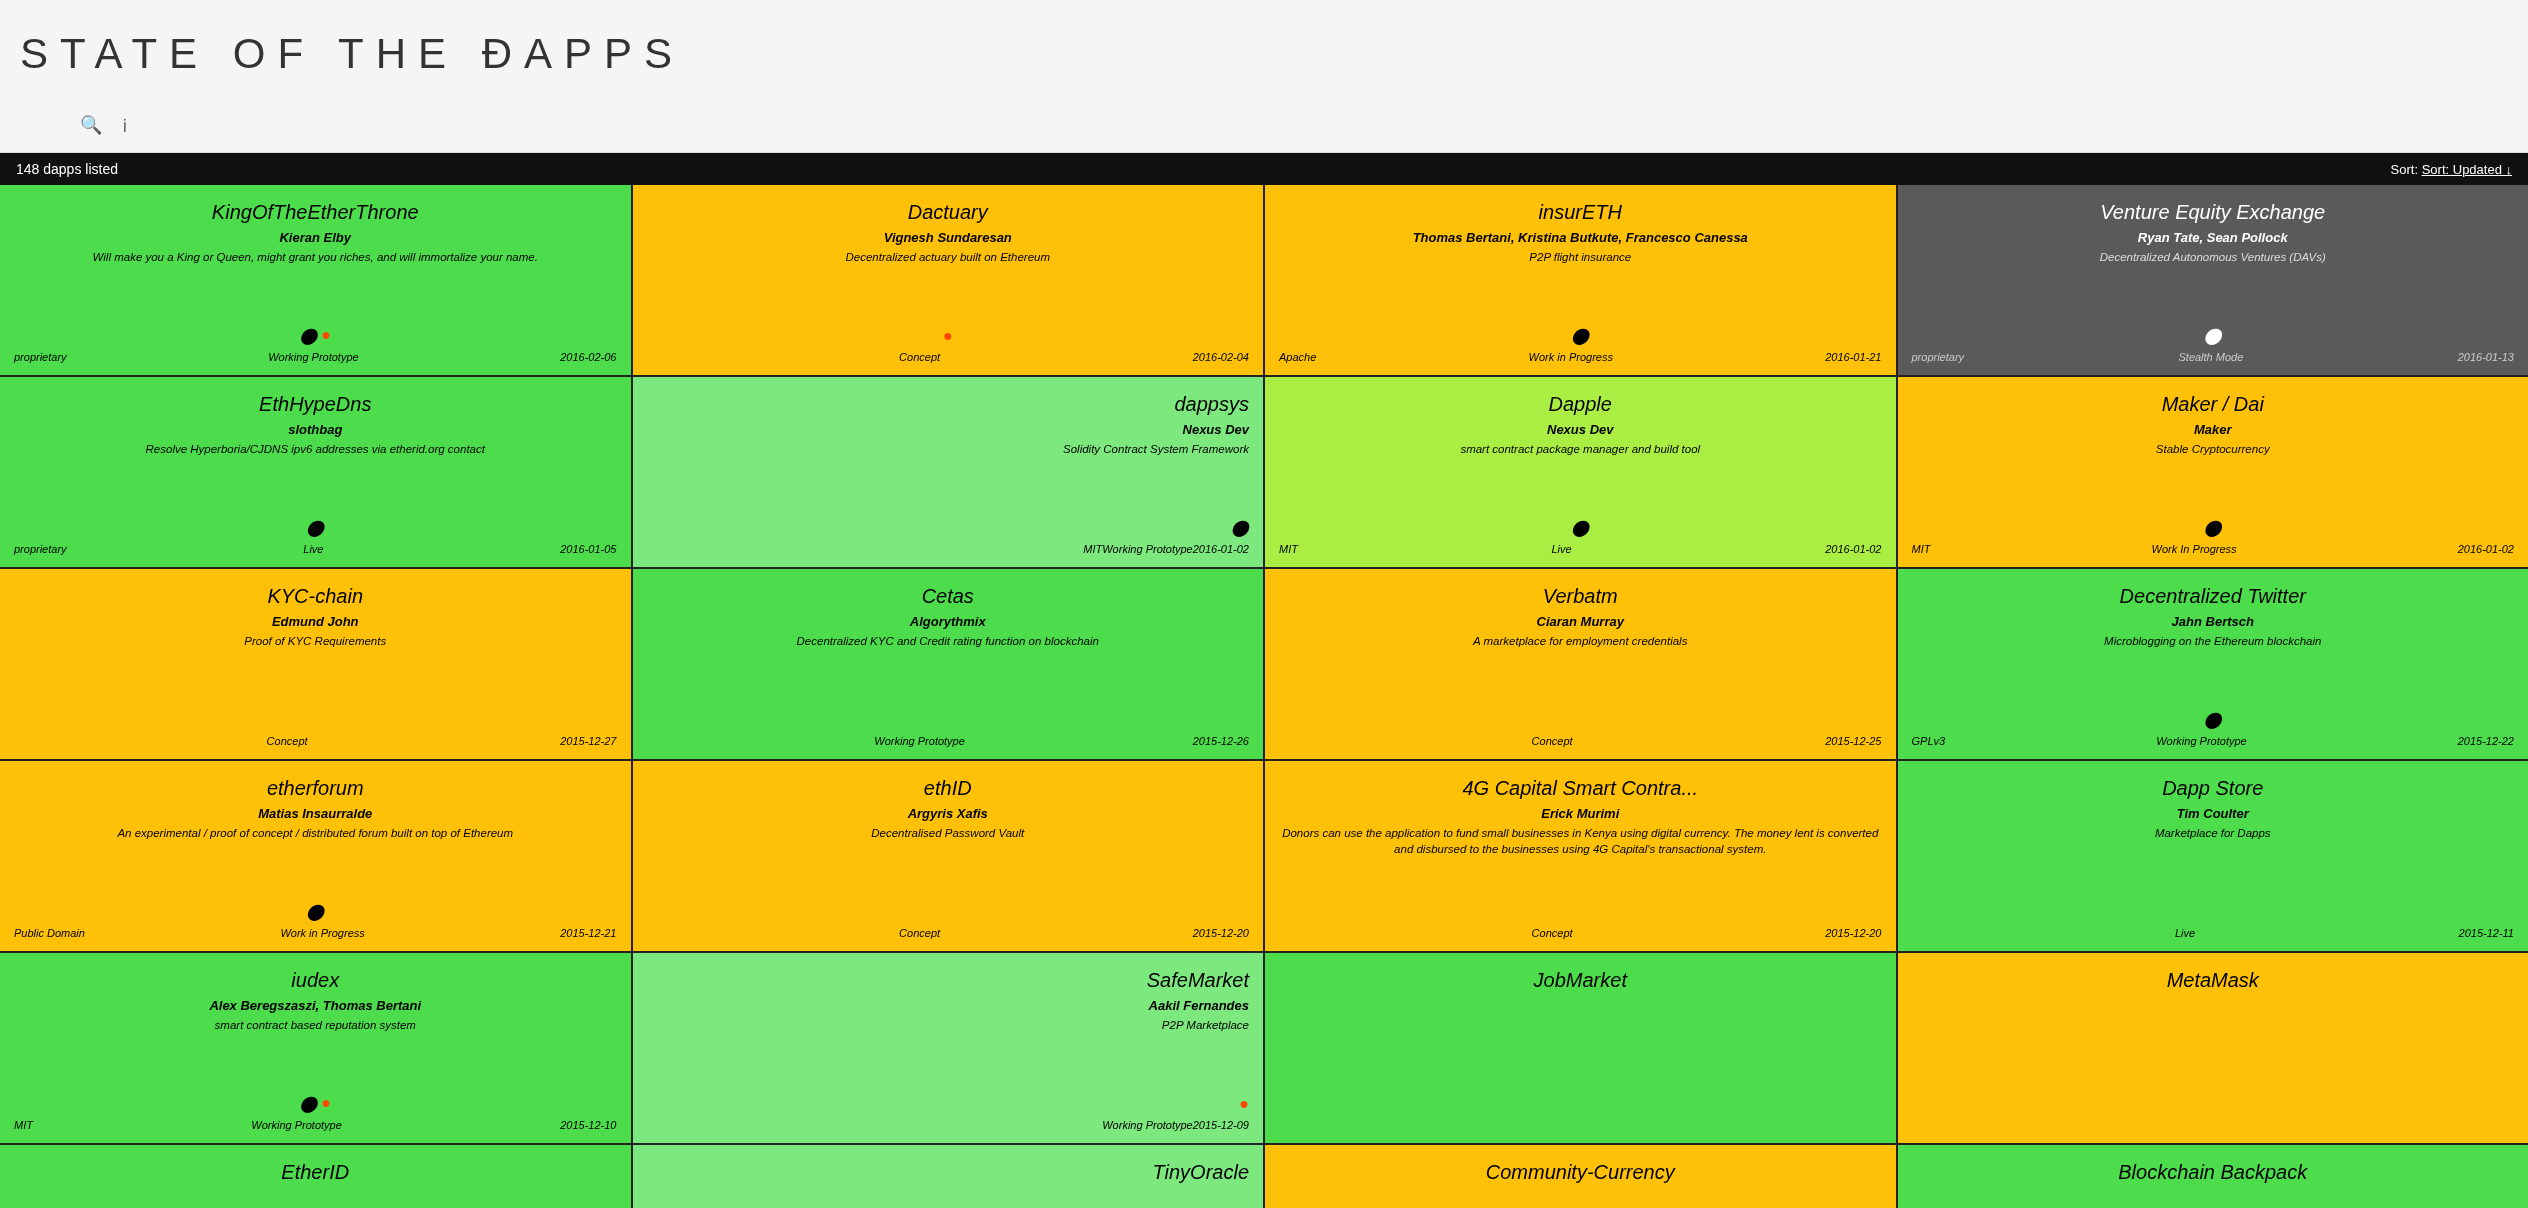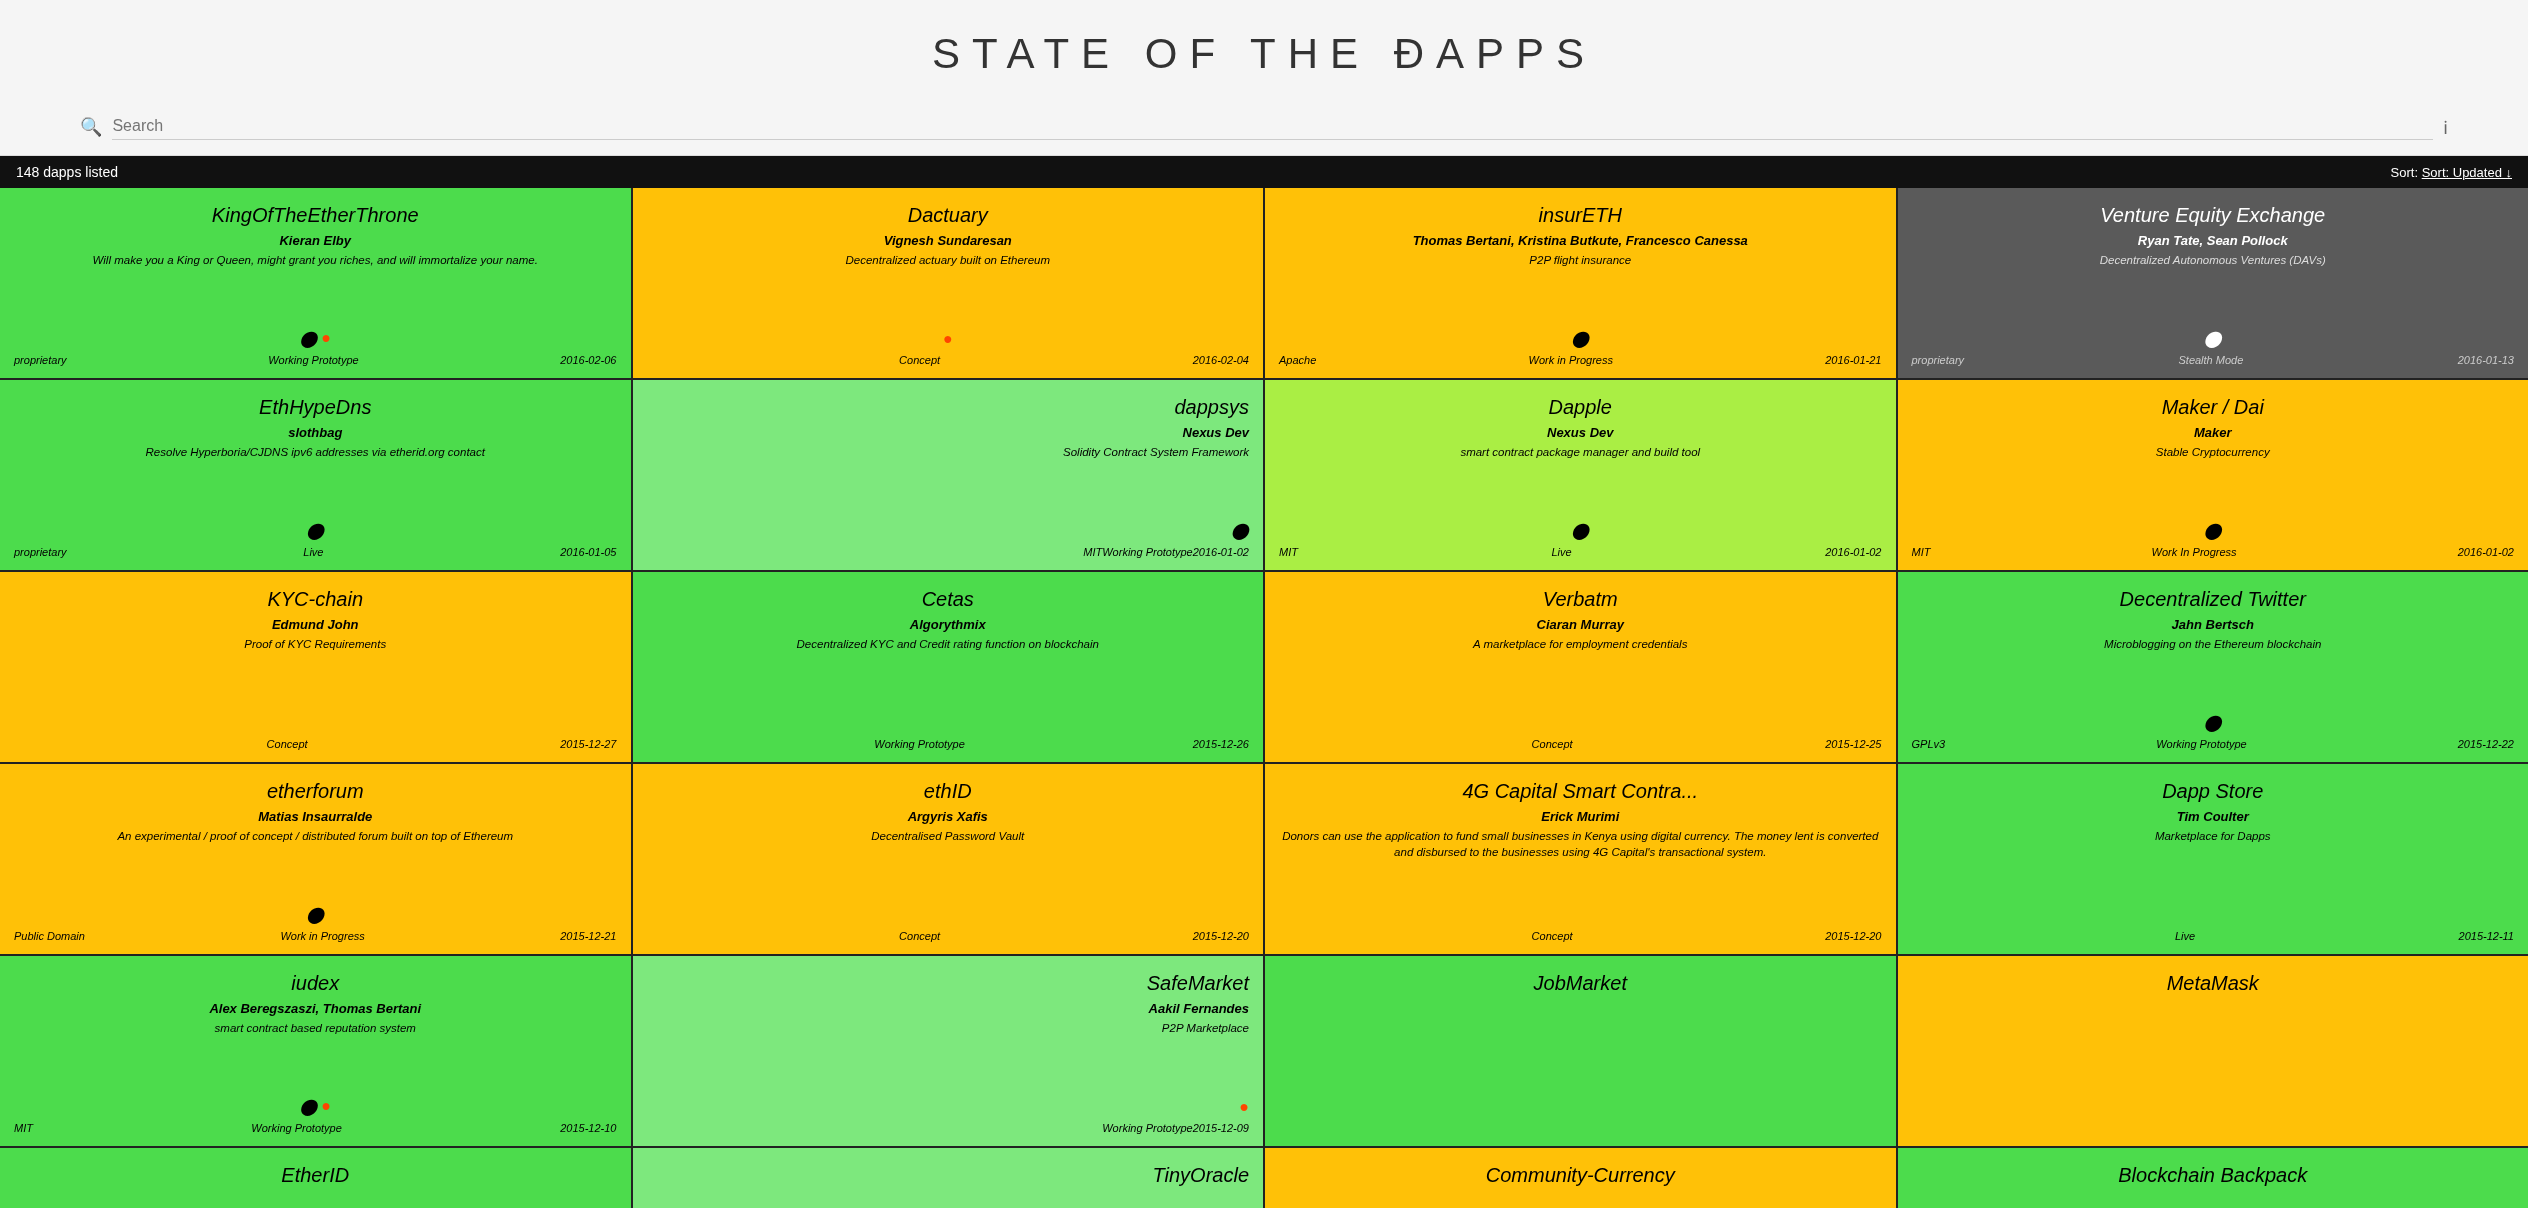--- a/index.html
+++ b/index.html
@@ -1,20 +1,20 @@
 <!DOCTYPE html>
 <html><head>
   <meta charset="utf-8">
   <style>
     * { box-sizing: border-box; margin: 0; padding: 0; }
     body { font-family: 'Arial', sans-serif; background: #f5f5f5; }
 
     #header {
       background: #f5f5f5;
-      text-align: center;
+      text-align: left;
       padding: 30px 20px 20px;
     }
     #header h1 {
       font-size: 42px;
       font-weight: 200;
       letter-spacing: 12px;
       color: #333;
       text-transform: uppercase;
     }
 
@@ -145,21 +145,20 @@
   </style>
 </head>
 <body>
 
 <div id="header">
   <h1>STATE OF THE ÐAPPS</h1>
 </div>
 
 <div id="search-bar">
   <div class="search-icon-wrap">🔍</div>
-  <input type="text" placeholder="Search" style="">
   <div class="info-icon">ℹ</div>
 </div>
 
 <div id="toolbar">
   <span>148 dapps listed</span>
   <span class="sort-label">Sort: <span>Sort: Updated ↓</span></span>
 </div>
 
 <div id="grid">
     <div class="card green">

